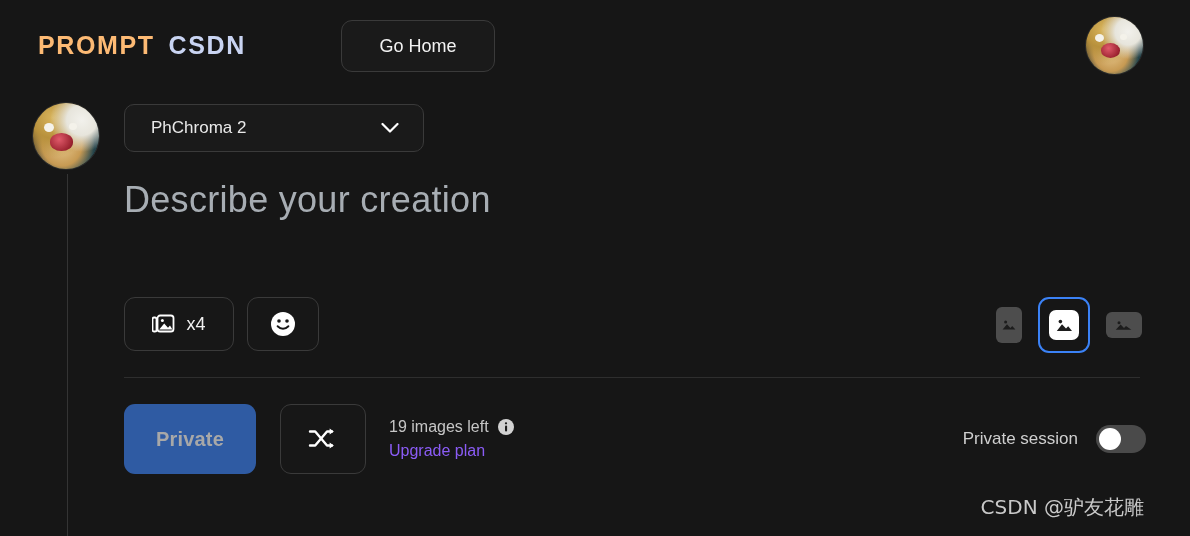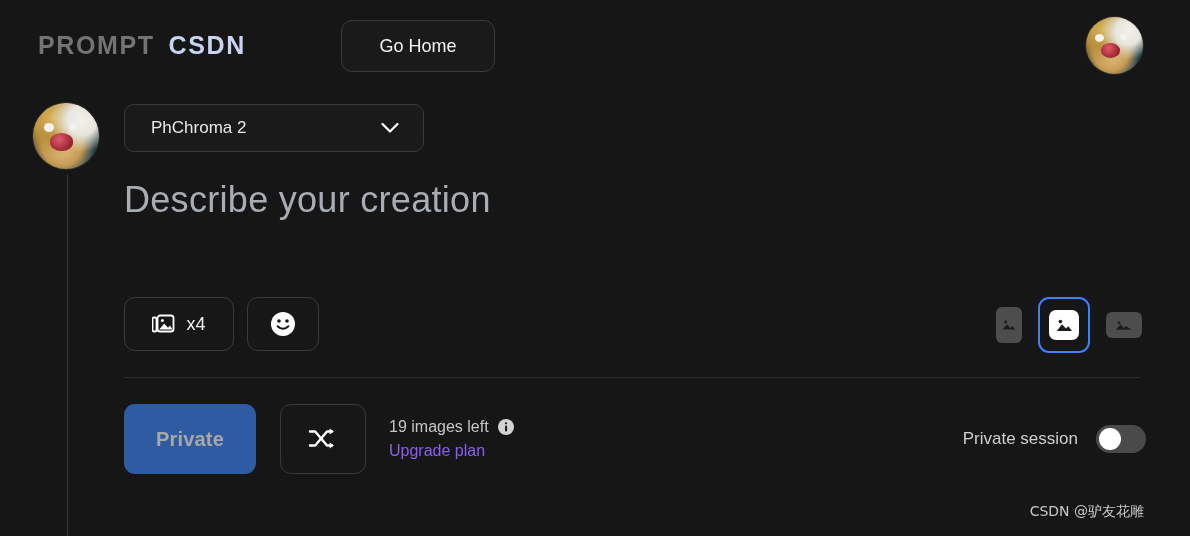--- a/index.html
+++ b/index.html
@@ -30,21 +30,21 @@
   .logo {
     position: absolute;
     left: 38px;
     top: 30px;
     font-size: 25px;
     font-weight: 700;
     letter-spacing: 1.6px;
     line-height: 30px;
     white-space: nowrap;
   }
-  .logo .logo-a { color: #737373; margin-top: 32px; }
+  .logo .logo-a { color: #fdba74; margin-top: 32px; }
   .logo .logo-b { color: #c9d4f2; margin-left: 14px; }
 
   .go-home {
     position: absolute;
     left: 341px;
     top: 20px;
     width: 154px;
     height: 52px;
     border: 1px solid #3a3a3a;
     border-radius: 11px;
@@ -344,21 +344,21 @@
     border-radius: 50%;
     background: #ffffff;
   }
 
   
   .watermark {
     position: absolute;
     right: 46px;
     bottom: 15px;
     color: #c9c9c9;
-    font-size: 14px;
+    font-size: 20px;
     font-family: "DejaVu Sans", sans-serif;
     white-space: nowrap;
   }
 </style>
 </head>
 <body>
 
 <div id="app">
 
   <div class="header">

